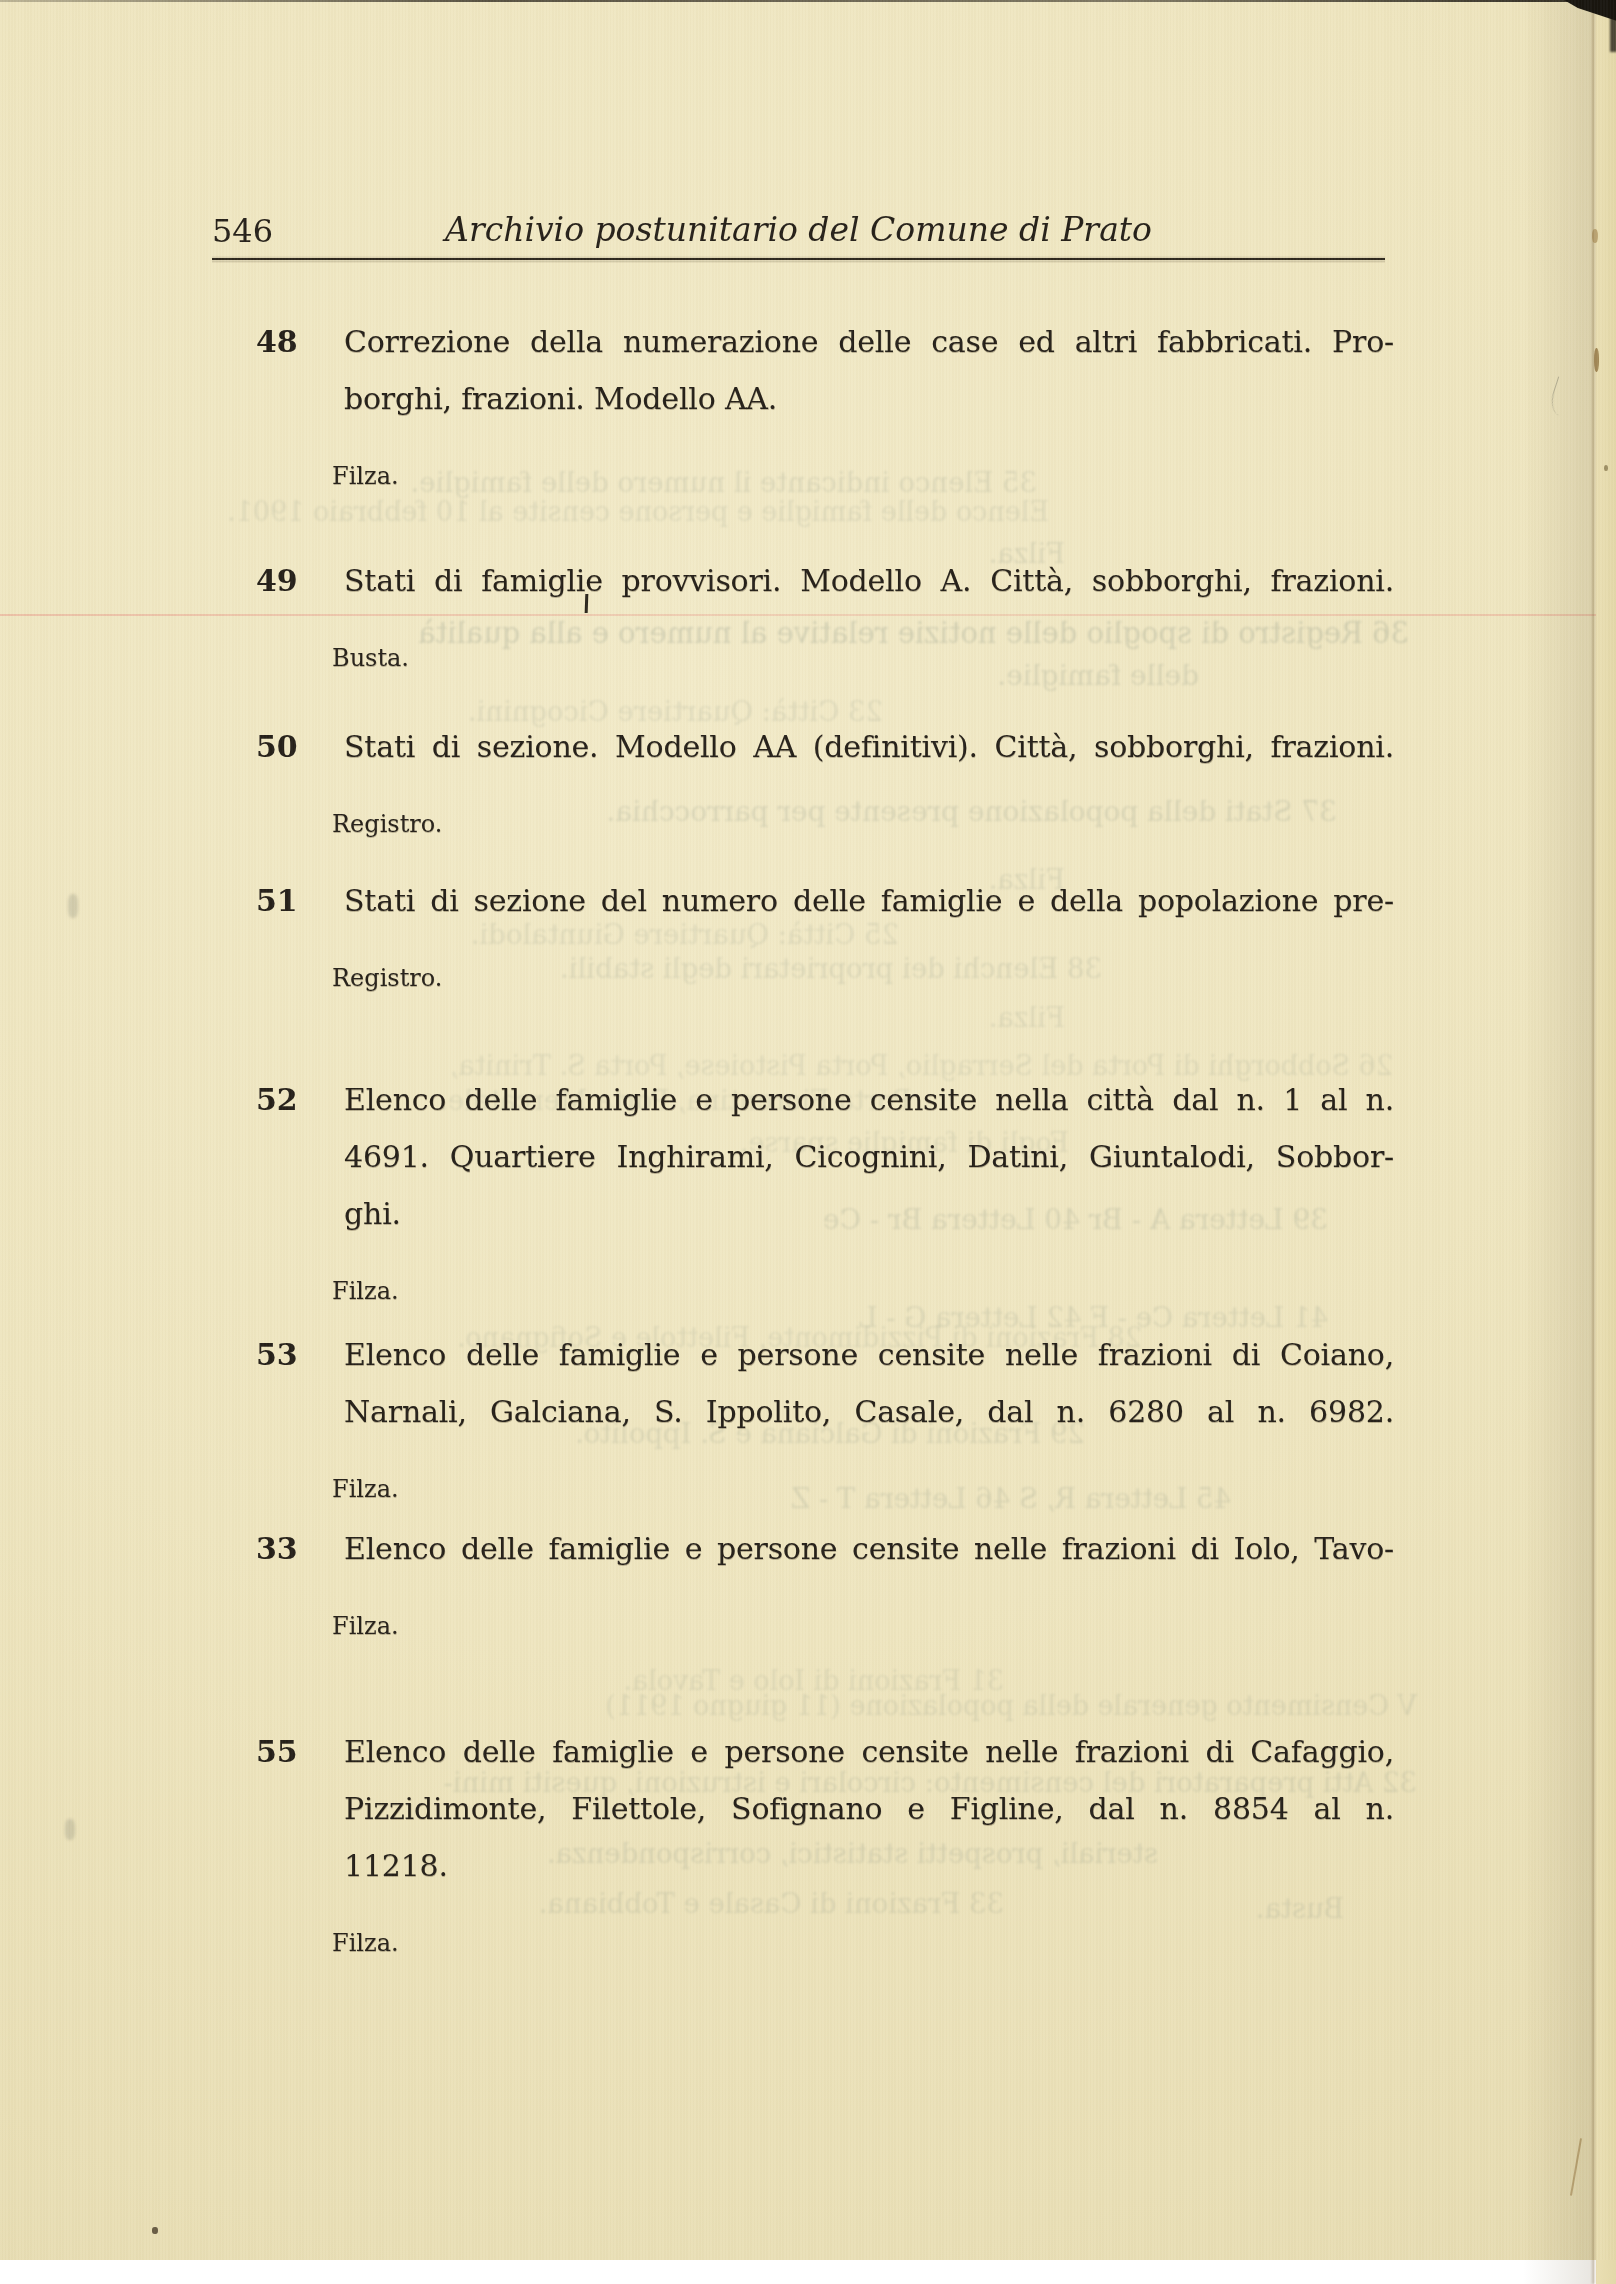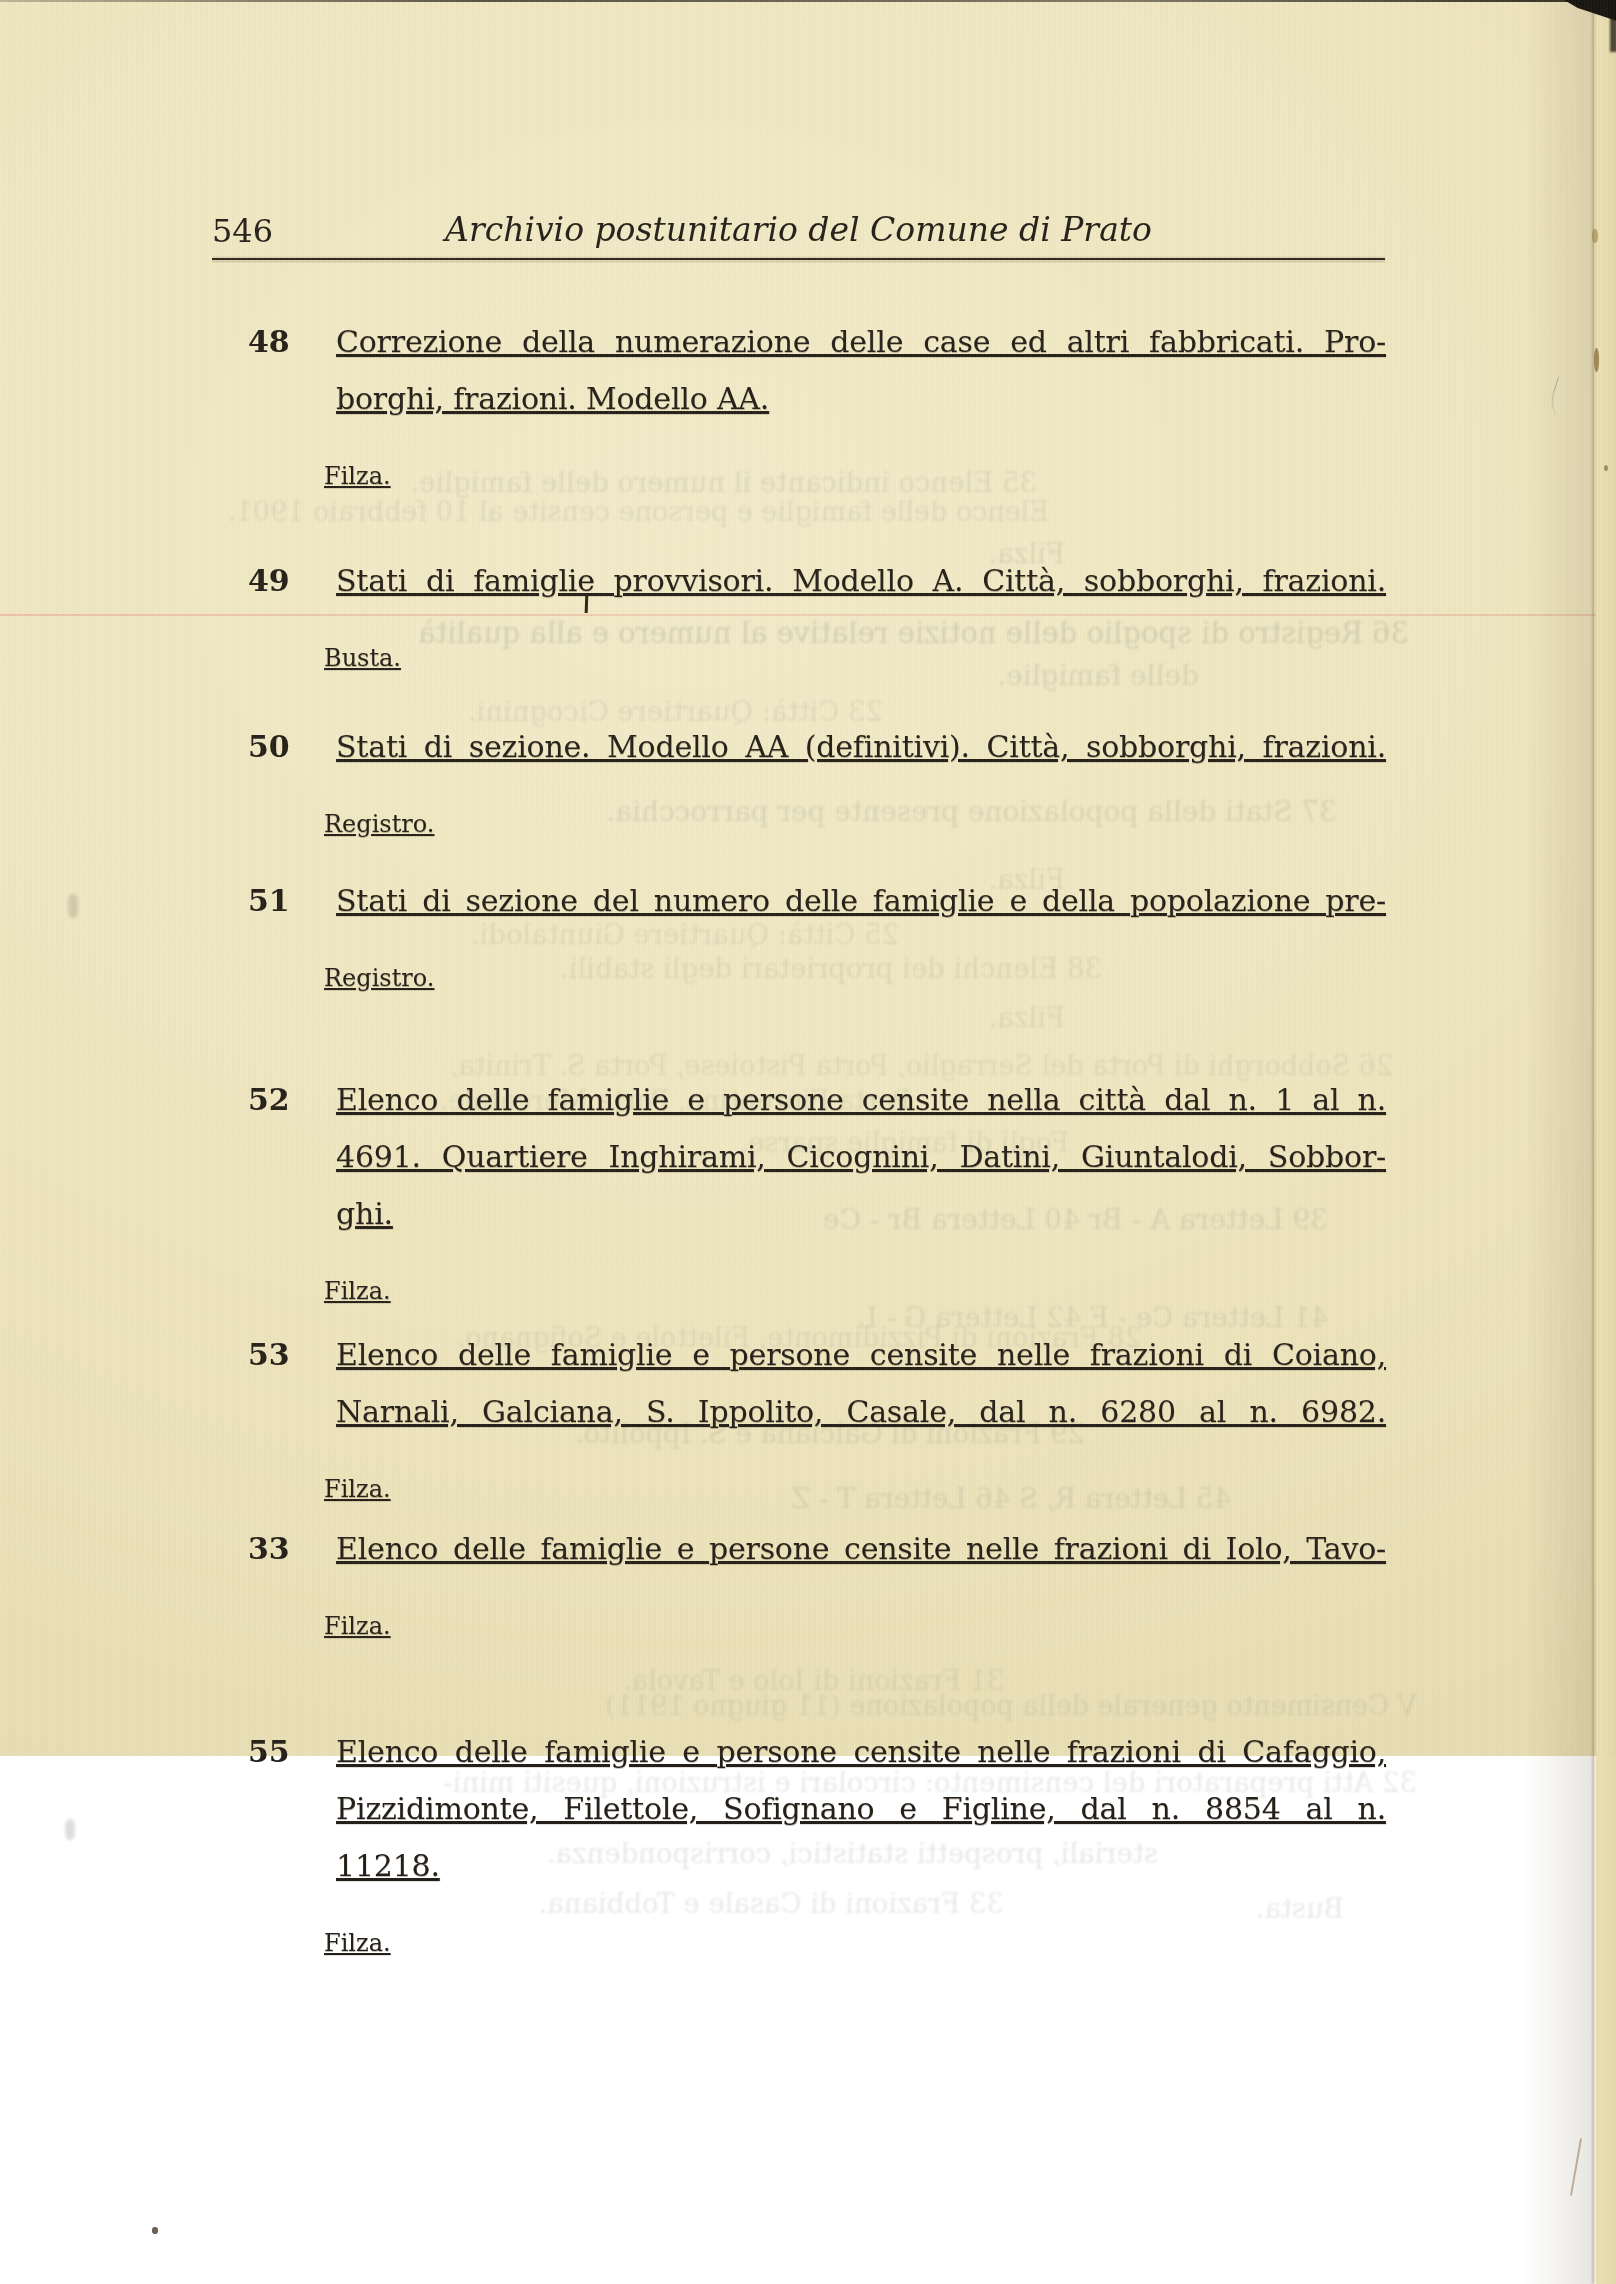--- a/index.html
+++ b/index.html
@@ -1,34 +1,34 @@
 <!DOCTYPE html>
 <html style="font-size:13px"><head>
 <meta charset="utf-8">
 <style>
   html,body{margin:0;padding:0;}
   body{width:1617px;height:2284px;overflow:hidden;
        font-family:"DejaVu Serif","Liberation Serif",serif;}
-  #page{position:relative;width:1617px;height:1756px;
+  #page{position:relative;width:1617px;height:2260px;
         background:radial-gradient(120% 90% at 42% 30%,
           #f2eac8 0%, #eee5bf 48%, #e9dfb6 78%, #e4d9ae 100%);
         color:#241f18;}
   
   #page::after{content:"";position:absolute;inset:0;pointer-events:none;
         background:repeating-linear-gradient(90deg,
           rgba(255,255,255,0.05) 0 1.6px, rgba(120,100,50,0.030) 1.6px 3.2px);
         opacity:.65;}
   
   .pagenum{position:absolute;left:212px;top:215px;font-size:32px;line-height:32px;}
   .runtitle{position:absolute;left:212px;top:212px;width:1173px;text-align:center;
         font-style:italic;font-size:33px;line-height:36px;}
   .hrule{position:absolute;left:212px;top:258px;width:1173px;height:2.4px;
         background:#2d271d;box-shadow:0 2.4px 0 rgba(70,60,40,.18), 0 -1.6px 0.8px rgba(70,60,40,.12);}
   
-  .entry{position:absolute;left:0;width:1387px;text-decoration:underline;}
+  .entry{position:absolute;left:8px;width:1387px;}
   .enum{position:absolute;left:248px;top:0;font-weight:bold;font-size:30px;line-height:57px;}
   .elines{margin-left:336px;width:1050px;font-size:30px;letter-spacing:-0.2px;}
   .eline{line-height:57px;height:57px;text-align:left;
         text-shadow:0.3px 0.5px 0.6px rgba(60,45,25,.30);}
   .eline.j{text-align:justify;text-align-last:justify;}
   .eformat{margin-left:324px;margin-top:21px;font-size:24px;line-height:57px;
         text-shadow:0.3px 0.5px 0.6px rgba(60,45,25,.30);}
   
   .ghost{position:absolute;transform:scaleX(-1);color:#5c7068;
         font-size:27.5px;line-height:32px;white-space:nowrap;

